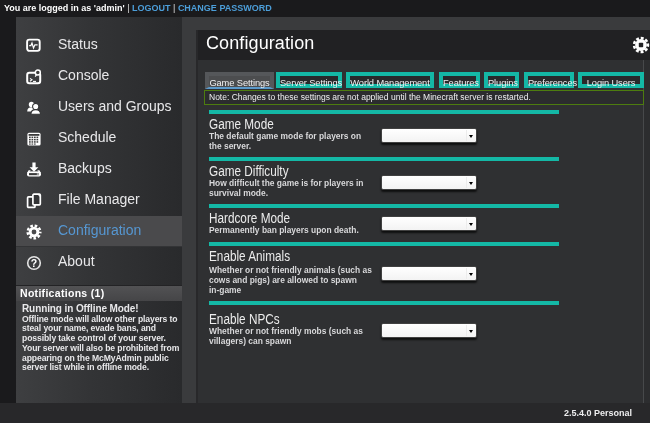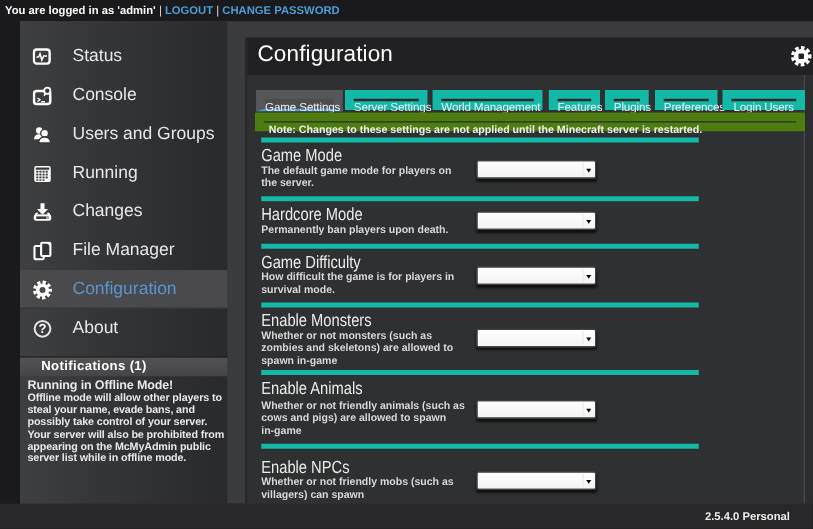--- a/index.html
+++ b/index.html
@@ -9,35 +9,35 @@
 #frame{position:absolute;left:0;top:17px;width:650px;height:386px;background:#3a3b3d;margin-left:16px;}
 #side{position:absolute;left:0;top:0;width:166px;height:386px;background:linear-gradient(90deg,#3e3f41 0%,#333436 45%,#292a2c 100%);}
 #rgut{position:absolute;left:638px;top:13px;width:12px;height:373px;background:#3f4042;}
 
 #menu{position:absolute;left:0;top:13px;width:166px;list-style:none;}
 #menu li{position:relative;height:31px;color:#e8e8ea;font-size:14px;line-height:29px;}
 #menu li span{position:absolute;left:42px;top:0;white-space:nowrap;}
 #menu li svg{position:absolute;left:10px;top:8px;}
 #menu li.cur{background:#4a4a4c;color:#5697d2;box-shadow:0 -1px 0 #333436 inset;}
 
-#notifhead{position:absolute;left:0;top:268px;width:166px;height:16px;background:linear-gradient(#525254,#454547);border-top:1px solid #232325;color:#fff;font-size:10.5px;font-weight:bold;letter-spacing:0.3px;line-height:15px;padding-left:17px;}
+#notifhead{position:absolute;left:0;top:268px;width:166px;height:16px;background:linear-gradient(#525254,#454547);border-top:1px solid #232325;color:#fff;font-size:10.5px;font-weight:bold;letter-spacing:0.3px;line-height:15px;padding-left:4px;}
 #notifbody{position:absolute;left:6px;top:287px;white-space:nowrap;color:#e8e8ea;font-size:8.6px;font-weight:bold;line-height:9.7px;letter-spacing:-0.1px;}
 #notifbody .t{font-size:10px;}
 
 #panel{position:absolute;left:180px;top:13px;width:458px;height:373px;background:#2f3032;border-left:2px solid #28282a;overflow:hidden;}
 #phead{position:absolute;left:-2px;top:0;width:460px;height:30px;background:#212123;}
 #phead h1{position:absolute;left:10px;top:0;font-size:18px;line-height:27px;font-weight:normal;color:#fff;letter-spacing:0.1px;}
 #phead svg{position:absolute;right:6px;top:6px;}
 #sbar{position:absolute;right:0;top:30px;width:11px;bottom:0;background:#2c2d2f;border-left:1px solid #47494b;}
 
 #tabs{position:absolute;left:7px;top:42px;height:17px;white-space:nowrap;font-size:0;}
-#tabs div{display:inline-block;vertical-align:top;height:16px;background:#28292b;border:7px solid #14b8a6;color:#f0f0f2;font-size:9.3px;line-height:14px;text-align:center;letter-spacing:-0.1px;}
+#tabs div{display:inline-block;vertical-align:top;height:16px;background:#28292b;border:4px solid #14b8a6;color:#f0f0f2;font-size:9.3px;line-height:14px;text-align:center;letter-spacing:-0.1px;}
 #tabs div.on{background:#4c4d4f;border-color:#55575a;border-bottom:2px solid #5a98c9;height:17px;}
 
-#notebar{position:absolute;left:6px;top:60px;width:440px;height:15px;background:#2b2c2e;border:7px solid #4d7c0f;color:#f0f0f2;font-size:8.5px;font-weight:bold;line-height:13px;padding-left:4px;}
+#notebar{position:absolute;left:6px;top:60px;width:440px;height:15px;background:#2b2c2e;border:1px solid #4d7c0f;color:#f0f0f2;font-size:8.5px;font-weight:normal;line-height:13px;padding-left:4px;}
 
 #form{position:absolute;left:11px;top:80px;width:350px;}
 .row{position:relative;border-top:4px solid #14b8a6;padding:3px 0 0 0;height:47px;}
 .row.r3{height:38px;}
 .row.r5 p{margin-top:2px;}
 .row.r3 .sel{margin-top:-9px;}.row.r4{height:54px;}.row.r5{height:59px;}.row.r6{height:55px;padding-top:7px;}
 .row h2{font-size:14px;font-weight:normal;color:#ececec;line-height:15px;transform:scaleX(0.84);transform-origin:0 50%;white-space:nowrap;}
 .row p{font-size:8.6px;font-weight:bold;color:#d8d8da;line-height:9.8px;transform:scaleX(0.98);transform-origin:0 0;white-space:nowrap;}
 .sel{position:absolute;left:172px;top:50%;margin-top:-8px;width:96px;height:15px;background:linear-gradient(#fff,#f3f3f3);border:1px solid #414141;border-radius:2px;box-shadow:0 2px 2px rgba(0,0,0,.7);}
 .sel:before{content:"";position:absolute;right:9px;top:1px;bottom:1px;width:0;border-left:1px solid #ececec;}
@@ -96,31 +96,31 @@
             <rect x="10.5" y="7.9" width="1.7" height="1.5"></rect>
       <rect x="3" y="10.2" width="1.7" height="1.5"></rect>
             <rect x="5.5" y="10.2" width="1.7" height="1.5"></rect>
             <rect x="8" y="10.2" width="1.7" height="1.5"></rect>
             <rect x="10.5" y="10.2" width="1.7" height="1.5"></rect>
       <rect x="3" y="12.5" width="1.7" height="1.1"></rect>
             <rect x="5.5" y="12.5" width="1.7" height="1.1"></rect>
             <rect x="8" y="12.5" width="1.7" height="1.1"></rect>
           </g>
         </svg>
-        <span>Running</span>
+        <span>Schedule</span>
       </li>
     <li>
         <svg width="16" height="16" viewBox="0 0 16 16">
           <path d="M6.4 0.6 h3.2 v4.6 h2.8 L8 9.8 3.6 5.2 h2.8 z" fill="#fff"></path>
           <path d="M2.6 8.2 L1.2 11 h13.6 L13.4 8.2 h-2.2 l1.4 1.6 h-9.2 l1.4 -1.6 z" fill="#fff"></path>
           <rect x="1" y="9.6" width="14" height="5" rx="2" fill="#fff"></rect>
           <rect x="3" y="11.1" width="10" height="2.1" fill="#3b3b3b"></rect>
           <rect x="10.8" y="11.1" width="2.2" height="2.1" fill="#fff" opacity="0.5"></rect>
         </svg>
-        <span>Changes</span>
+        <span>Backups</span>
       </li>
     <li>
         <svg width="16" height="16" viewBox="0 0 16 16">
           <rect x="1.6" y="3.8" width="7.4" height="10.6" rx="1" fill="#333436" stroke="#fff" stroke-width="1.7"></rect>
           <rect x="6.9" y="1.2" width="7.4" height="10.6" rx="1" fill="#333436" stroke="#fff" stroke-width="1.7"></rect>
           <path d="M11.2 1.2 h3.1 v3.1 z" fill="#fff" opacity="0.85"></path>
         </svg>
         <span>File Manager</span>
       </li>
     <li class="cur">
@@ -154,33 +154,28 @@
     <div id="tabs">
       <div class="on" style="width:69px;margin-right:2px;">Game Settings</div><div style="width:66px;margin-right:4px;">Server Settings</div><div style="width:88px;margin-right:5px;">World Management</div><div style="width:41px;margin-right:4px;">Features</div><div style="width:35px;margin-right:5px;">Plugins</div><div style="width:50px;margin-right:4px;">Preferences</div><div style="width:66px;">Login Users</div>
     </div>
     <div id="notebar">Note: Changes to these settings are not applied until the Minecraft server is restarted.</div>
     <div id="form">
       <div class="row">
           <h2>Game Mode</h2>
           <p>The default game mode for players on<br>the server.</p>
           <div class="sel"></div>
         </div>
-      <div class="row r3">
-          <h2>Hardcore Mode</h2>
-          <p>Permanently ban players upon death.</p>
-          <div class="sel"></div>
-        </div>
       <div class="row">
           <h2>Game Difficulty</h2>
           <p>How difficult the game is for players in<br>survival mode.</p>
           <div class="sel"></div>
         </div>
-      <div class="row r4">
-          <h2>Enable Monsters</h2>
-          <p>Whether or not monsters (such as<br>zombies and skeletons) are allowed to<br>spawn in-game</p>
+      <div class="row r3">
+          <h2>Hardcore Mode</h2>
+          <p>Permanently ban players upon death.</p>
           <div class="sel"></div>
         </div>
       <div class="row r5">
           <h2>Enable Animals</h2>
           <p>Whether or not friendly animals (such as<br>cows and pigs) are allowed to spawn<br>in-game</p>
           <div class="sel"></div>
         </div>
       <div class="row r6">
           <h2>Enable NPCs</h2>
           <p>Whether or not friendly mobs (such as<br>villagers) can spawn</p>

